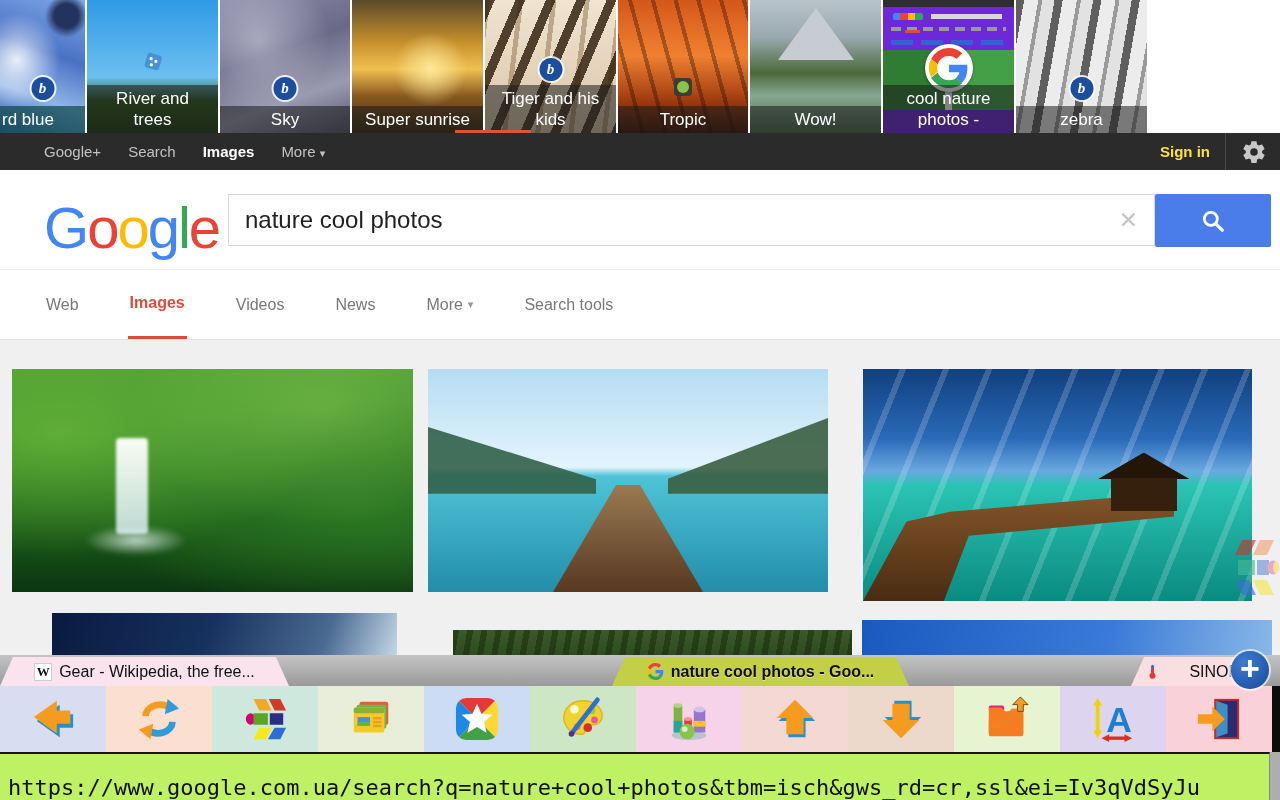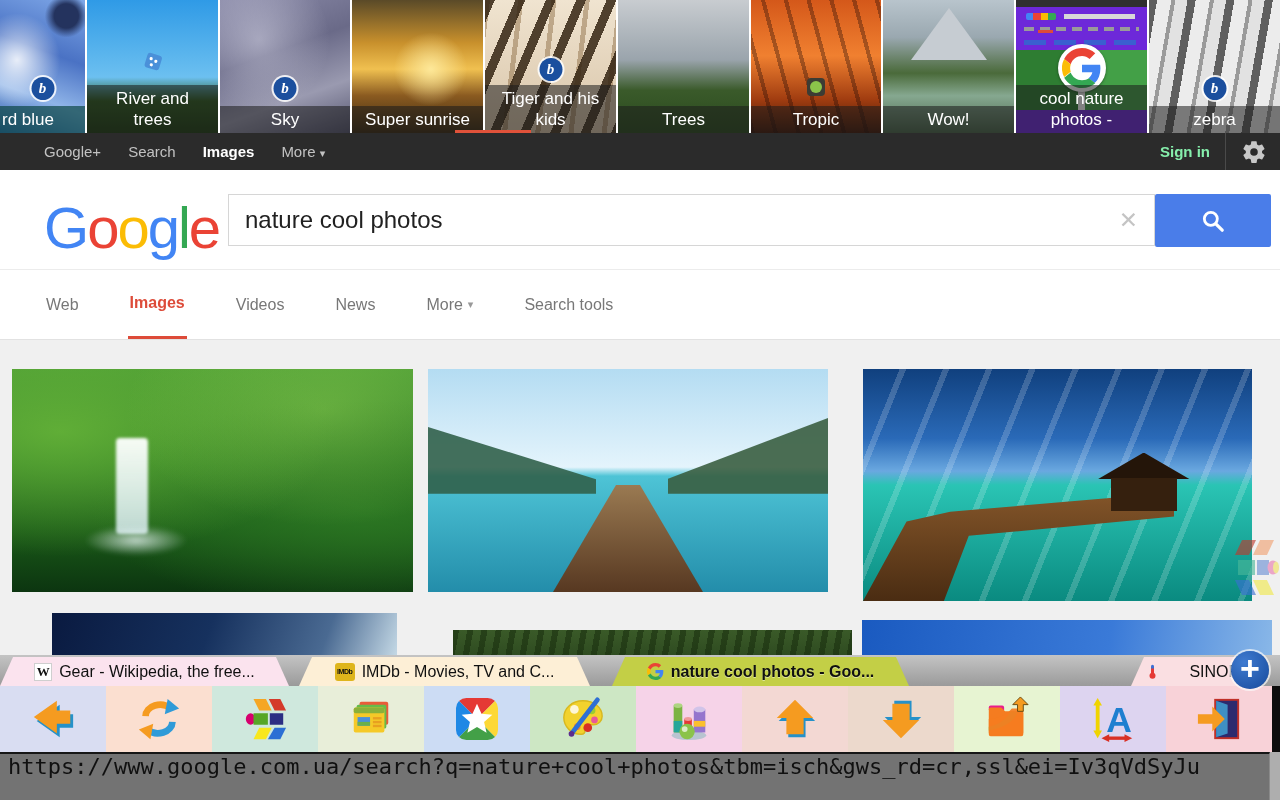--- a/index.html
+++ b/index.html
@@ -50,21 +50,21 @@
                background:#fff; box-shadow:0 1px 3px rgba(0,0,0,.4); display:flex; align-items:center; justify-content:center; z-index:2; }
   .dice { position:absolute; left:50%; transform:translateX(-50%) rotate(8deg); z-index:2; }
   .gdot { position:absolute; left:50%; transform:translateX(-50%); z-index:2; }
 
   
   .gnav { position:absolute; top:133px; left:0; width:1280px; height:37px; background:#2b2b2b;
           display:flex; align-items:center; padding-left:44px; gap:27px; font-size:15px; color:#c2c2c2; }
   .gnav-link { cursor:pointer; }
   .gnav-link.active { color:#fff; font-weight:bold; }
   .gnav-right { margin-left:auto; display:flex; align-items:center; height:100%; }
-  .signin { color:#86efac; font-weight:bold; cursor:pointer;margin-left:48px; }
+  .signin { color:#fde047; font-weight:bold; cursor:pointer;margin-left:48px; }
   .gnav-div { width:1px; height:37px; background:#4a4a4a; margin:0 15px; }
   .gearwrap { margin-right:13px; cursor:pointer; display:flex; }
 
   
   .shead { position:absolute; top:170px; left:0; width:1280px; height:99px; background:#fff; }
   .glogo { position:absolute; left:44px; top:24px; font-size:58px; letter-spacing:-2px; cursor:pointer; }
   .inputwrap { position:absolute; left:228px; top:24px; width:927px; height:52px; border:1px solid #d6d6d6; background:#fff; }
   .inputwrap input { width:100%; height:100%; border:none; outline:none; font-size:24px; color:#212121;
                      padding:0 86px 0 16px; font-family:"Liberation Sans", sans-serif; background:transparent; }
   .clearx { position:absolute; right:16px; top:50%; transform:translateY(-50%); font-size:23px; color:#c4c4c4; cursor:pointer; }
@@ -138,24 +138,24 @@
 
   
   .toolbar { position:absolute; top:686px; left:0; width:1280px; height:66px; display:flex; }
   .tool { width:106px; height:66px; display:flex; align-items:center; justify-content:center; cursor:pointer; flex:none; }
   .c1{background:#d9ddf2}.c2{background:#fbdfd0}.c3{background:#cfe8dd}.c4{background:#e8eed9}
   .c5{background:#ccdcf4}.c6{background:#cde7c4}.c7{background:#f6d3e8}.c8{background:#f3d8d3}
   .c9{background:#ecd9cc}.c10{background:#e7f4d2}.c11{background:#ddd4f0}.c12{background:#f8d2d8}
   .rstrip { position:absolute; right:0; top:686px; width:8px; height:66px; background:#0d0d0d; }
 
   
-  .urlbar { position:absolute; top:752px; left:0; width:1270px; height:48px; background:#737373;
+  .urlbar { position:absolute; top:752px; left:0; width:1270px; height:48px; background:#bef264;
             border-top:2px solid #161616; border-right:1px solid #8a8a8a;
             font-family:"DejaVu Sans Mono", monospace; font-size:22px; color:#101010;
-            display:flex; align-items:flex-start; padding-left:8px; white-space:nowrap; overflow:hidden; cursor:text; }
+            display:flex; align-items:flex-end; padding-left:8px; white-space:nowrap; overflow:hidden; cursor:text; }
   .url-fill { position:absolute; top:752px; right:0; width:10px; height:48px; background:#aeaeae; }
 </style>
 </head>
 <body>
 
 <div class="screen">
 
   <div class="gallery">
     <div class="thumb t1" style="width:85px">
       <span class="badge-b" style="bottom:33px">b</span>
@@ -175,23 +175,20 @@
     <div class="thumb t3" style="width:130px">
       <span class="badge-b" style="bottom:33px">b</span>
       <div class="cap">Sky</div>
     </div>
     <div class="thumb t4" style="width:131px">
       <div class="cap">Super sunrise</div>
     </div>
     <div class="thumb t5" style="width:131px">
       <span class="badge-b" style="bottom:52px">b</span>
       <div class="cap">Tiger and his kids</div>
-    </div>
-    <div class="thumb t6" style="width:131px">
-      <div class="cap">Trees</div>
     </div>
     <div class="thumb t7" style="width:130px">
       <span class="gdot" style="bottom:32px">
         <svg width="20" height="20" viewBox="0 0 20 20">
             <rect x="1" y="1" width="18" height="18" rx="4" fill="#3c3c34"></rect>
             <circle cx="10" cy="10" r="6" fill="#8bc34a"></circle>
           </svg>
       </span>
       <div class="cap">Tropic</div>
     </div>
@@ -296,24 +293,20 @@
         <polygon points="37,44 51,44 58,59 44,59" fill="#f0e84a"></polygon>
       </svg>
     </div>
   </div>
 
   <div class="tabbar">
     <div class="btab btab1">
       <span class="fav fav-wiki">W</span>
       <span>Gear - Wikipedia, the free...</span>
     </div>
-    <div class="btab btab2">
-      <span class="fav fav-imdb">IMDb</span>
-      <span>IMDb - Movies, TV and C...</span>
-    </div>
     <div class="btab btab3">
       <span class="fav">
         <svg width="17" height="17" viewBox="0 0 48 48">
             <path fill="#EA4335" d="M24 9.5c3.5 0 6.6 1.2 9.1 3.6l6.8-6.8C35.6 2.4 30.2 0 24 0 14.6 0 6.5 5.4 2.6 13.2l7.9 6.2C12.4 13.4 17.7 9.5 24 9.5z"></path>
             <path fill="#4285F4" d="M46.1 24.6c0-1.6-.1-3.1-.4-4.6H24v9.1h12.4c-.5 2.9-2.2 5.4-4.6 7.1l7.5 5.8c4.4-4.1 6.8-10.1 6.8-17.4z"></path>
             <path fill="#FBBC05" d="M10.5 28.6a14.5 14.5 0 0 1 0-9.2l-7.9-6.2a24 24 0 0 0 0 21.6l7.9-6.2z"></path>
             <path fill="#34A853" d="M24 48c6.5 0 11.9-2.1 15.9-5.8l-7.5-5.8c-2.1 1.4-4.8 2.3-8.4 2.3-6.3 0-11.6-3.9-13.5-9.3l-7.9 6.2C6.5 42.6 14.6 48 24 48z"></path>
           </svg>
       </span>
       <span>nature cool photos - Goo...</span>

